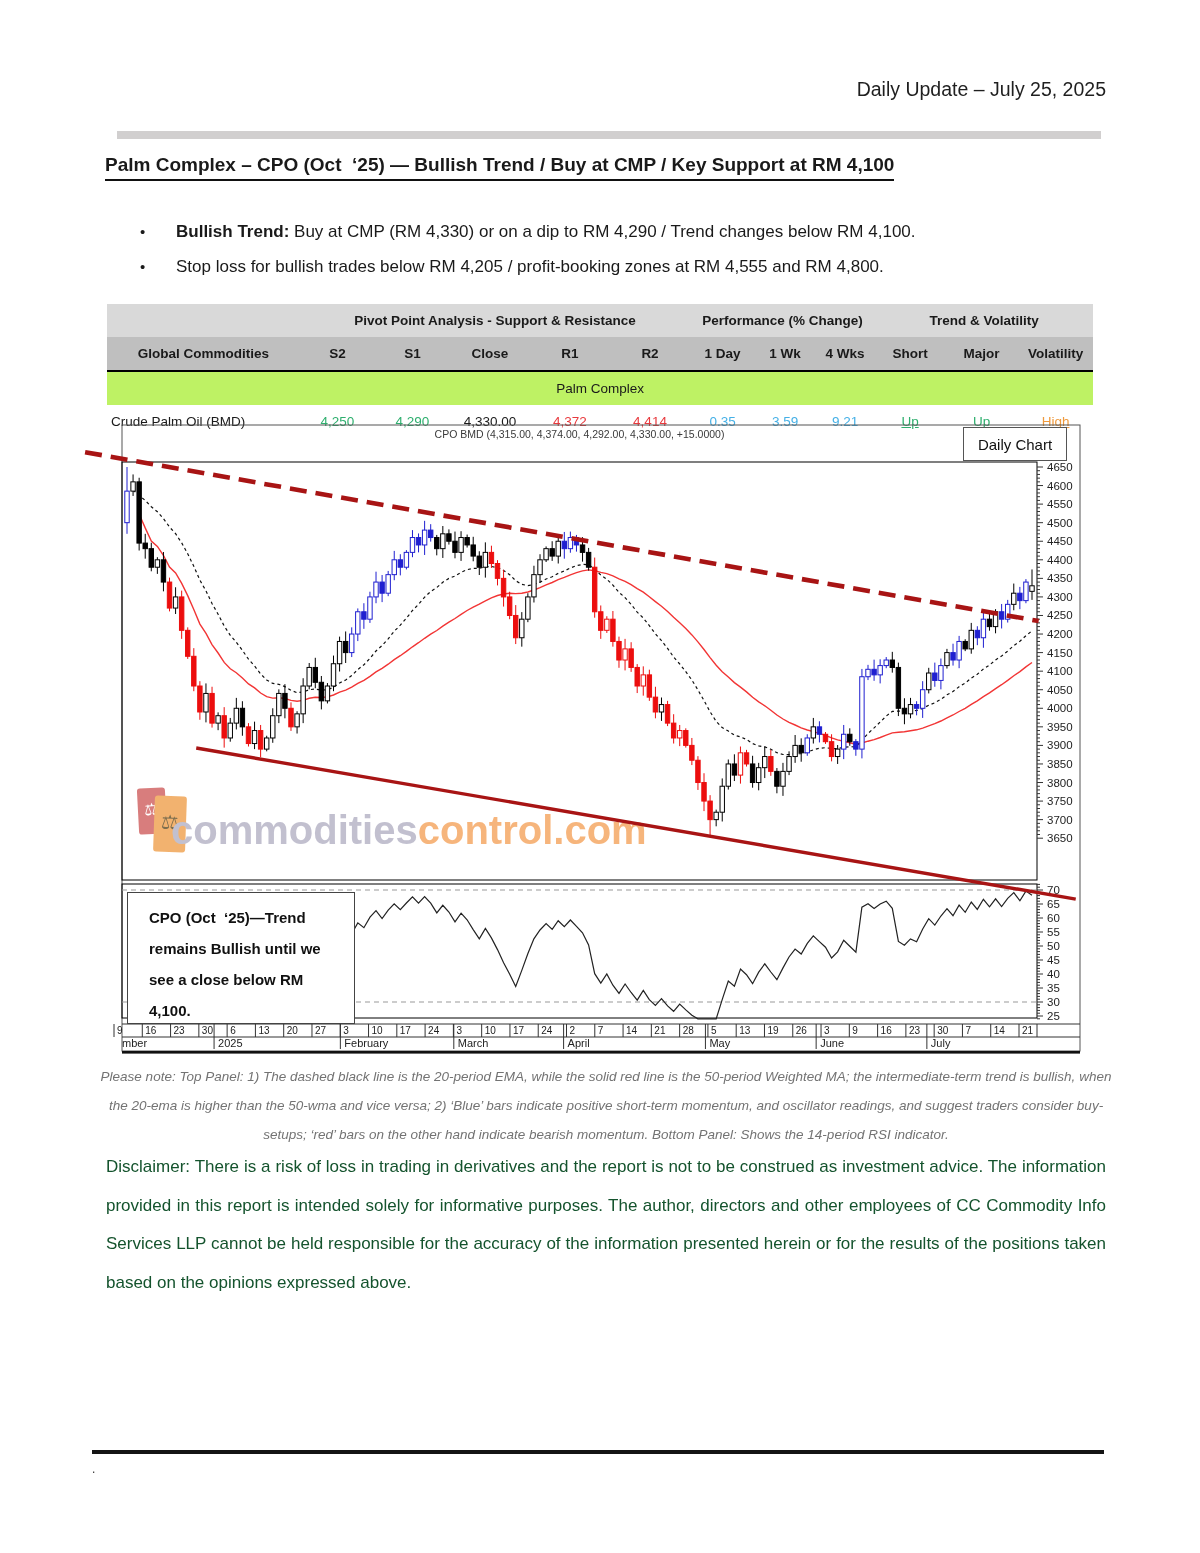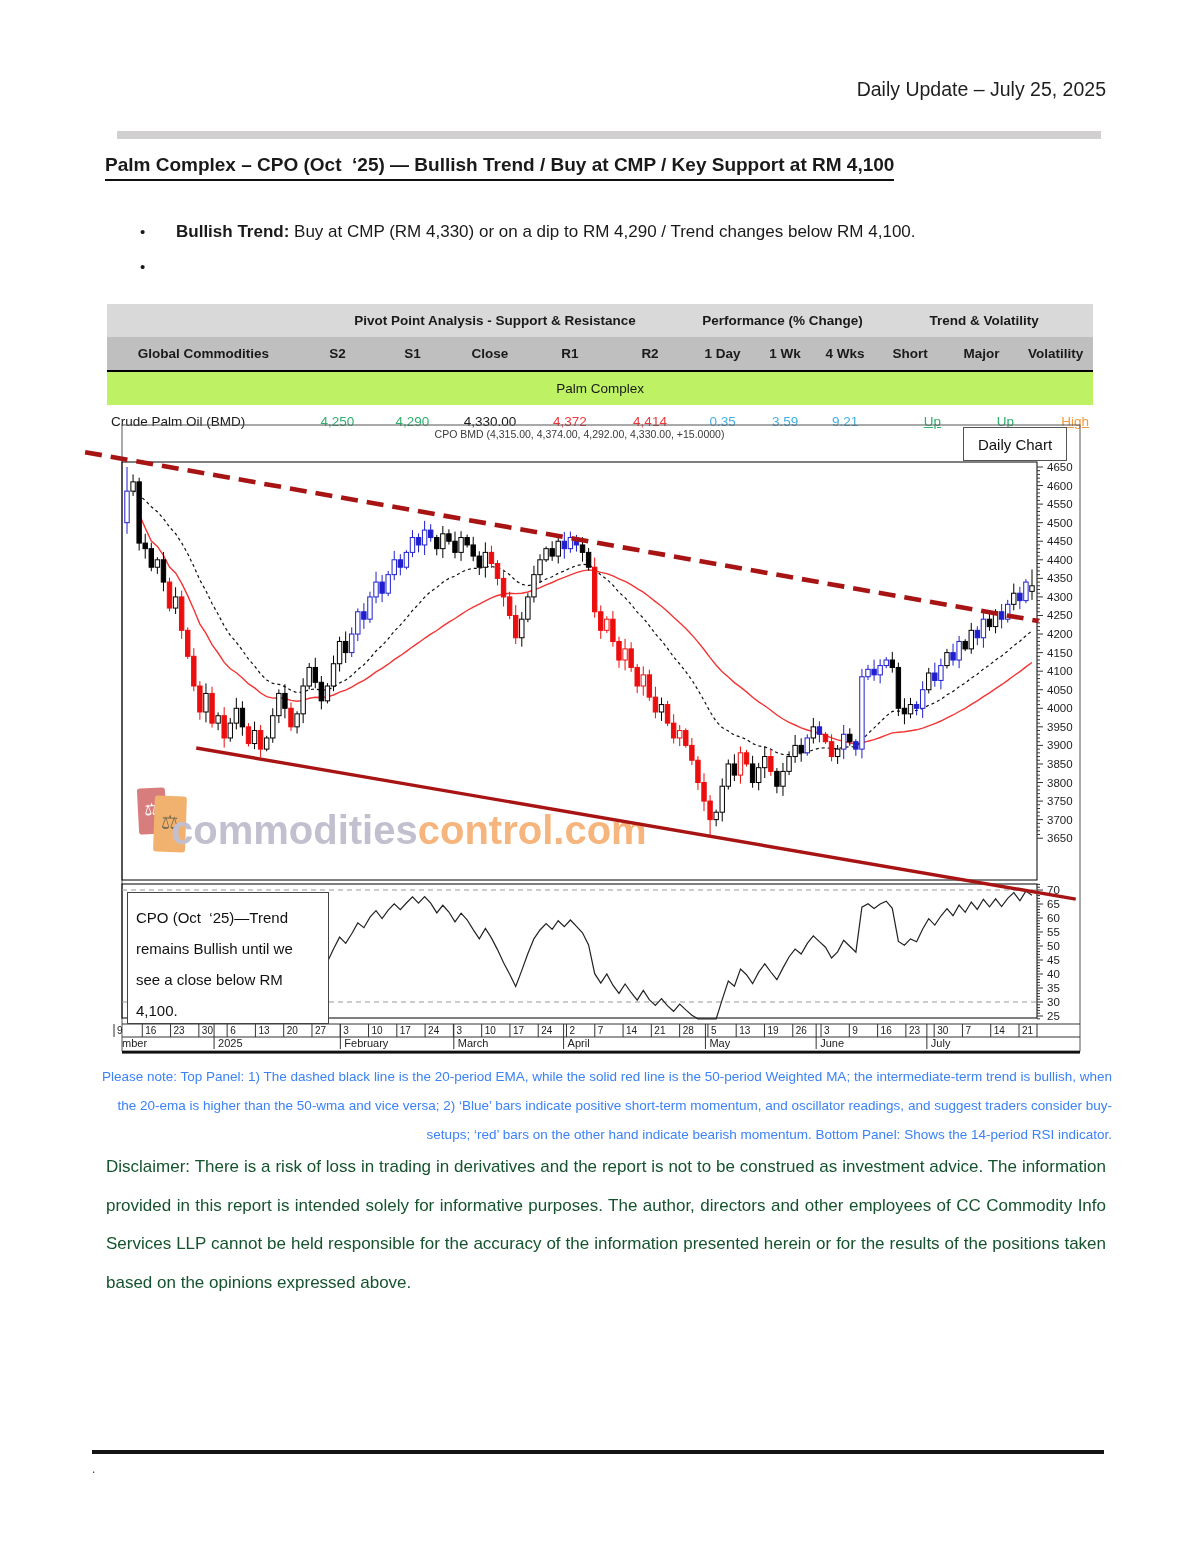--- a/index.html
+++ b/index.html
@@ -16,38 +16,38 @@
   
   #pivot-table{top:304px;left:107px;width:986px;border-collapse:collapse;table-layout:fixed;
      font-size:13.5px;}
   #pivot-table td{padding:0 4px;height:33px;overflow:hidden;white-space:nowrap;}
   tr.grp td{background:#d9d9d9;font-weight:bold;text-align:center;height:26px;}
   tr.cols td{background:#bfbfbf;font-weight:bold;text-align:center;height:25px;
      border-bottom:2.5px solid #000;margin-top:32px;}
   tr.section td{background:#bef264;text-align:center;height:23px;}
   tr.datarow td{background:#fff;height:26px;}
   td.num{text-align:center;padding-right:14px;}
-  td.ctr{text-align:right;text-decoration:underline;}
+  td.ctr{text-align:center;text-decoration:underline;}
   .c-sup{color:#2eaf6e;} .c-res{color:#e8393d;} .c-perf{color:#45b0e6;}
   .c-up{color:#2eaf6e;} .c-high{color:#ef9a3d;}
   
   #watermark{top:800px;left:138px;z-index:1;opacity:0.8;}
   #wm-logo-red{position:absolute;left:0;top:-12px;width:28px;height:46px;background:#cf5d5d;
      border-radius:3px;transform:rotate(-3deg);color:#fff;font-size:17px;text-align:center;line-height:44px;}
   #wm-logo-orange{position:absolute;left:16px;top:-4px;width:32px;height:56px;background:#f0a04c;
      border-radius:3px;transform:rotate(2deg);color:#5d4a23;font-size:20px;text-align:center;line-height:52px;}
   #wm-text{position:absolute;left:33px;top:8px;font-size:40px;font-weight:bold;white-space:nowrap;}
   #wm-text .wm1{color:#b3b1c4;} #wm-text .wm2{color:#f5a35c;}
   #chart-svg{top:418px;left:80px;z-index:2;}
   #annotation-box{top:892px;left:127px;width:184px;height:112px;background:#fff;
-     border:1px solid #444;z-index:3;font-size:15px;line-height:31px;padding:9px 8px;color:#111;}
+     border:1px solid #444;z-index:3;font-size:15px;line-height:31px;padding:9px 21px;color:#111;font-weight:bold;}
   #daily-chart-badge{top:427px;left:963px;width:102px;height:32px;background:#fff;border:1px solid #555;
      z-index:3;font-size:15px;display:flex;align-items:center;justify-content:center;color:#111;}
-  #note-text{top:1062px;left:100px;width:1012px;font-size:13.5px;
-     line-height:29px;text-align:right;color:#3b82f6;}
+  #note-text{top:1062px;left:100px;width:1012px;font-size:13.5px;font-style:italic;
+     line-height:29px;text-align:center;color:#737373;}
   #disclaimer-text{top:1148px;left:106px;width:1000px;font-size:17px;line-height:38.5px;
      text-align:justify;color:#14532d;}
   #footer-rule{top:1450px;left:92px;width:1012px;height:4px;background:#141414;}
   #footer-dot{top:1462px;left:92px;font-size:12px;color:#333;}
   svg text{font-family:"Liberation Sans", sans-serif;}
 </style>
 </head>
 <body>
 
 <div id="page">
@@ -57,20 +57,21 @@
 
   <div id="report-title" class="abs">Palm Complex – CPO (Oct&nbsp; ‘25) — Bullish Trend / Buy at CMP / Key Support at RM 4,100</div>
 
   <div id="bullets" class="abs">
     <div class="bullet-row">
       <span class="bullet-dot">•</span>
       <span><b>Bullish Trend:</b><span> Buy at CMP (RM 4,330) or on a dip to RM 4,290 / Trend changes below RM 4,100.</span></span>
     </div>
     <div class="bullet-row">
       <span class="bullet-dot">•</span>
+      <span>Stop loss for bullish trades below RM 4,205 / profit-booking zones at RM 4,555 and RM 4,800.</span>
     </div>
   </div>
 
   <table id="pivot-table" class="abs">
     <colgroup>
       <col style="width:193px">
         <col style="width:75px">
         <col style="width:75px">
         <col style="width:80px">
       <col style="width:80px">

